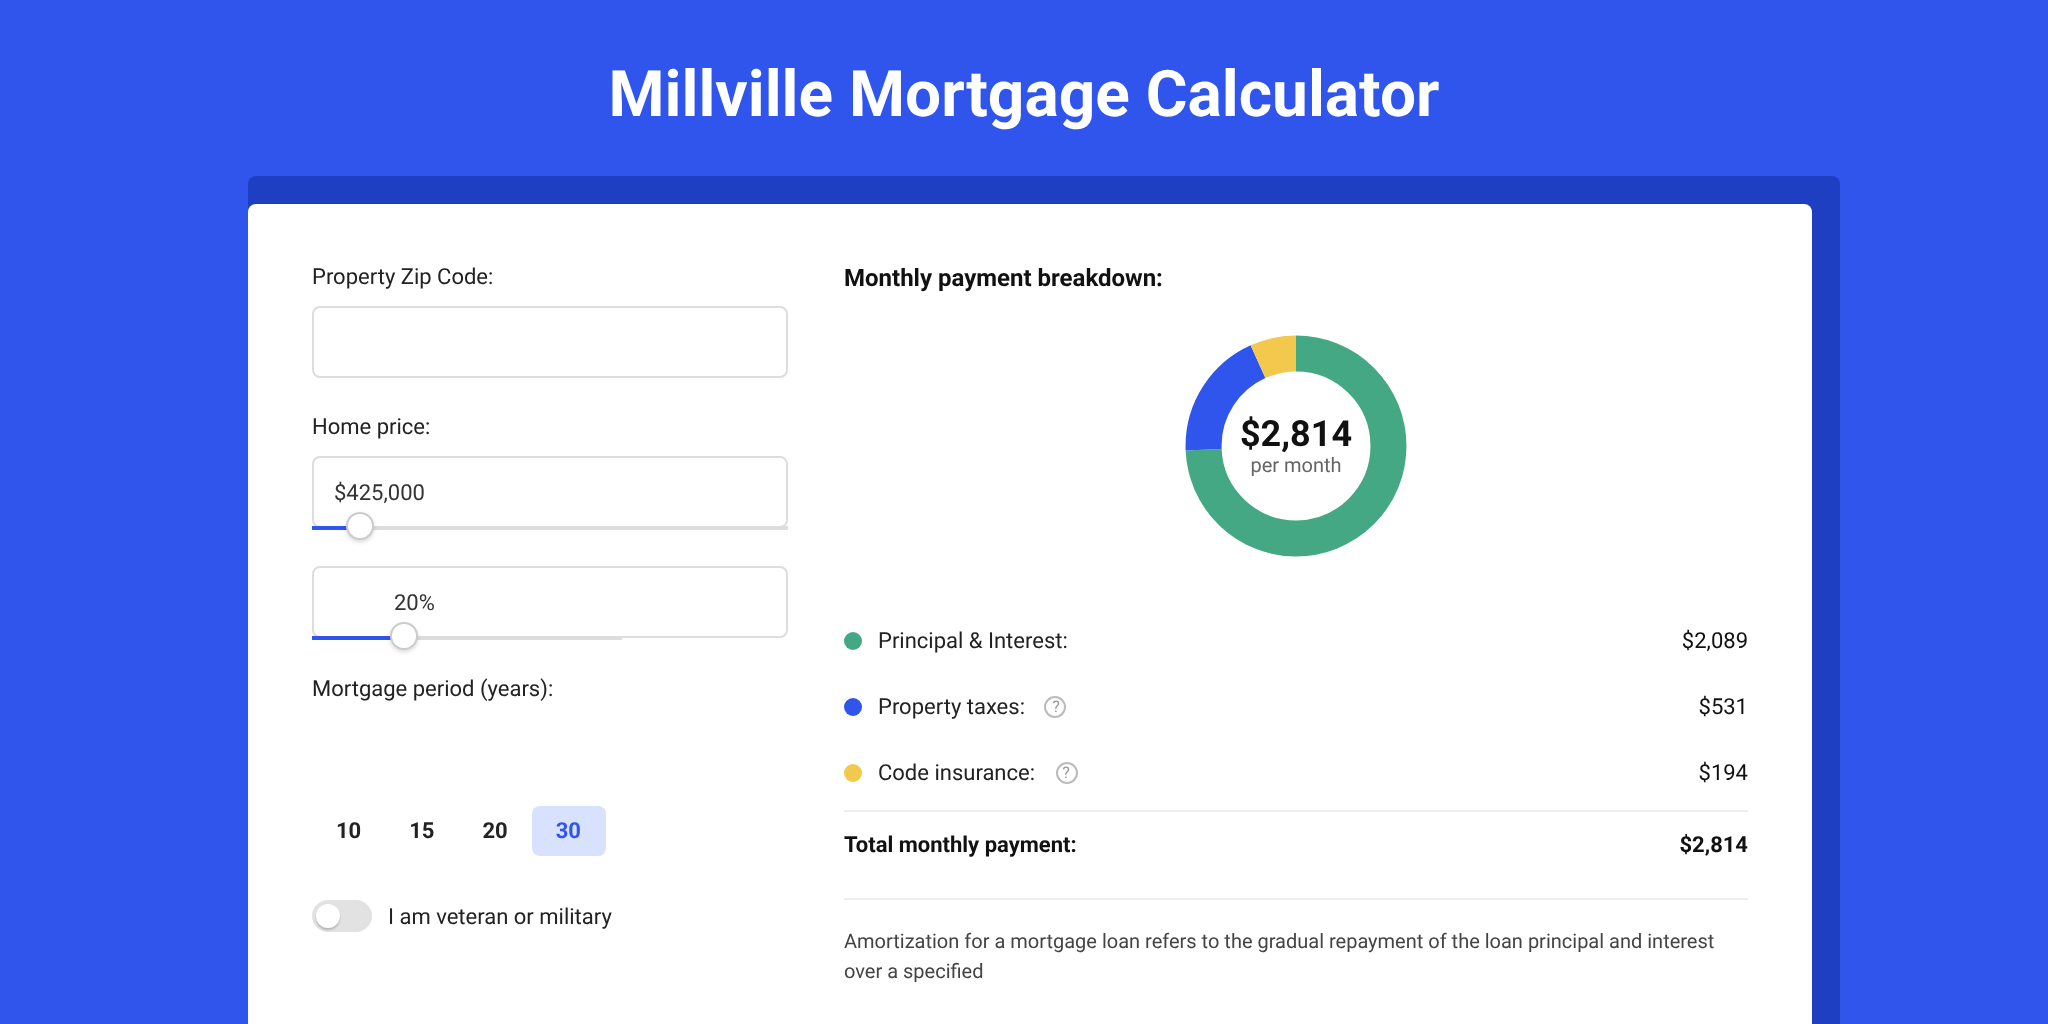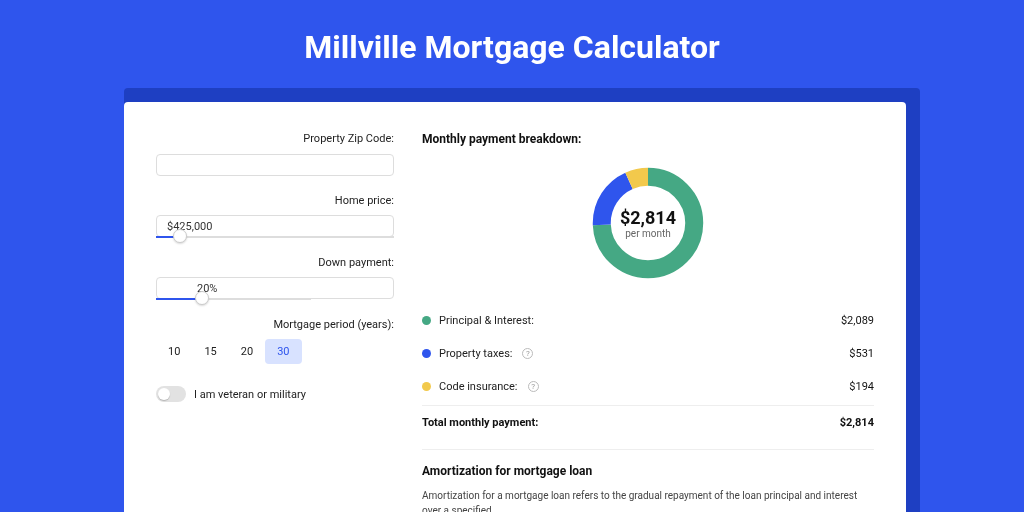--- a/index.html
+++ b/index.html
@@ -32,26 +32,25 @@
     padding: 30px 32px 0 32px;
     gap: 28px;
   }
   .left { width: 238px; flex-shrink: 0; }
   .right { flex: 1; }
   .field-label {
     font-size: 11px;
     color: #222;
     margin-bottom: 8px;
     display: block;
-    text-align: right;
   }
   .field-group { margin-bottom: 18px; position: relative; }
   .text-input {
     width: 100%;
-    height: 22px;
+    height: 36px;
     border: 1px solid #ddd;
     border-radius: 4px;
     padding: 0 10px;
     font-size: 11px;
     color: #333;
     font-family: inherit;
   }
   .row { display: flex; gap: 8px; }
   .row .text-input:first-child { flex: 2.1; }
   .row .text-input:last-child { flex: 1; padding-left: 40px; }
@@ -74,28 +73,29 @@
     border: 1px solid #ccc;
     border-radius: 50%;
     position: absolute;
     top: -7px;
     transform: translateX(-50%);
     box-shadow: 0 1px 2px rgba(0,0,0,0.15);
   }
   .period-btns { display: flex; gap: 0; }
   .period-btn {
     font-size: 11px;
-    font-weight: 400;
+    font-weight: 700;
     color: #222;
     padding: 6px 12px;
     border: none;
     background: transparent;
     border-radius: 4px;
     cursor: pointer;
     font-family: inherit;
+    margin-top: 44px;
   }
   .period-btn.active { background: #d8e2ff; color: #2f55ed; }
   .toggle-row { display: flex; align-items: center; gap: 8px; margin-top: 22px; }
   .toggle {
     width: 30px; height: 16px;
     background: #e2e2e2;
     border-radius: 10px;
     position: relative;
     cursor: pointer;
   }
@@ -180,21 +180,20 @@
       <div class="field-group">
         <label class="field-label">Home price:</label>
         <input class="text-input" type="text" value="$425,000" style="">
         <div class="slider-track">
           <div class="slider-fill" style="width:10%"></div>
           <div class="slider-thumb" style="left:10%"></div>
         </div>
       </div>
 
       <div class="field-group">
-        <label class="field-label">Down payment:</label>
         <div class="row">
           <input class="text-input" type="text" value="20%" style="">
         </div>
         <div class="slider-track" style="width:65%">
           <div class="slider-fill" style="width:30%"></div>
           <div class="slider-thumb" style="left:30%"></div>
         </div>
       </div>
 
 
@@ -259,18 +258,17 @@
         <span class="legend-value">$194</span>
       </div>
 
       <div class="total-row">
         <span>Total monthly payment:</span>
         <span>$2,814</span>
       </div>
 
       <div class="divider"></div>
 
-      <div class="amort-title">Amortization for mortgage loan</div>
       <div class="amort-text">Amortization for a mortgage loan refers to the gradual repayment of the loan principal and interest over a specified</div>
     </div>
 
   </div>
 </div>
 
 </body></html>

